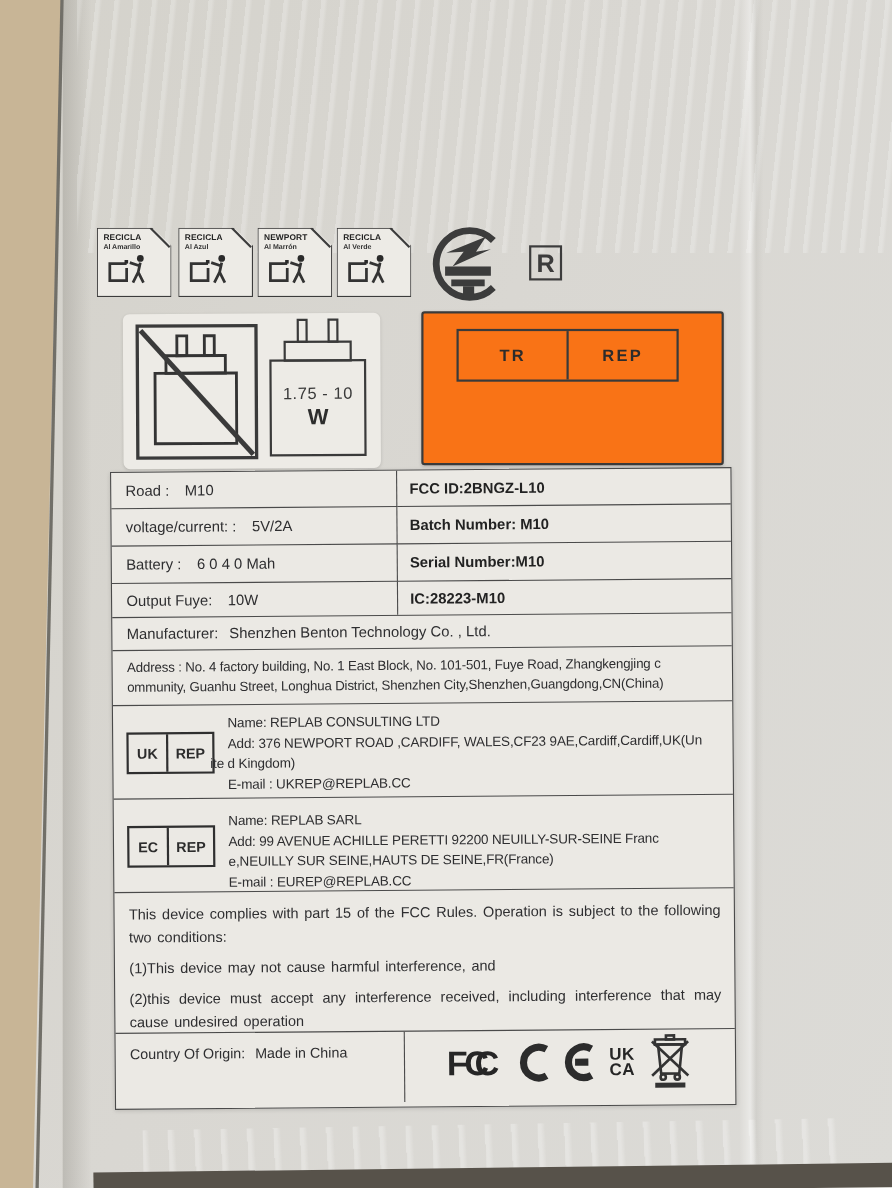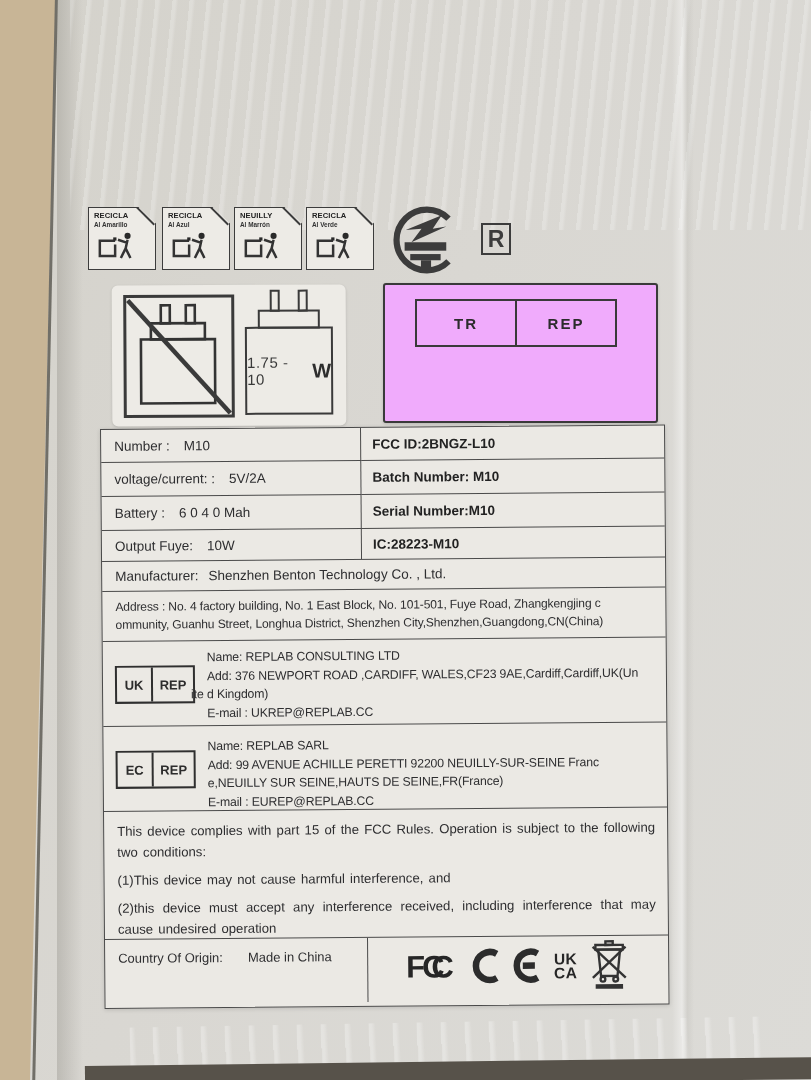--- a/index.html
+++ b/index.html
@@ -44,26 +44,26 @@
 
   
   .charger-sticker{position:absolute;left:112px;top:285px;width:234px;height:141px;
     background:#edebe6;border-radius:6px;box-shadow:0 1px 3px rgba(0,0,0,.15);transform:rotate(-.3deg);}
   .no-charger{position:absolute;left:10px;top:8px;}
   .cw{position:absolute;left:132px;top:3px;width:90px;height:132px;}
   .cw .prong{position:absolute;top:2px;width:10px;height:22px;border:2.6px solid #3a3a3a;background:transparent;}
   .cw .p1{left:26px;} .cw .p2{left:54px;}
   .cw .shoulder{position:absolute;left:14px;top:22px;width:62px;height:19px;border:2.6px solid #3a3a3a;}
   .cw .body{position:absolute;left:1px;top:39px;width:88px;height:88px;border:2.6px solid #3a3a3a;
-    display:flex;align-items:center;justify-content:center;gap:2px;}
+    display:flex;flex-direction:column;align-items:center;justify-content:center;gap:2px;}
   .cw-range{font-size:15px;color:#3a3a3a;letter-spacing:.5px;}
   .cw-unit{font-size:20px;font-weight:700;color:#2d2d2d;}
 
   
-  .tr-sticker{position:absolute;left:383px;top:283px;width:275px;height:140px;background:#f0abfc;
+  .tr-sticker{position:absolute;left:383px;top:283px;width:275px;height:140px;background:#f97316;
     border:2.2px solid #3a3a3a;border-radius:3px;box-shadow:0 1px 3px rgba(0,0,0,.15);}
   .tr-badge{position:absolute;left:30px;top:14px;width:202px;height:48px;border:2.2px solid #3a3a3a;display:flex;}
   .tr-badge>div{flex:1;display:flex;align-items:center;justify-content:center;
     font-size:15px;font-weight:700;letter-spacing:2px;color:#2c2c2c;}
   .tr-badge>div:first-child{border-right:2.2px solid #3a3a3a;}
   .tr-lines{position:absolute;left:7px;top:68px;width:264px;}
   .tr-line{font-size:8.6px;font-weight:700;color:#2c2c2c;white-space:nowrap;
     transform:scaleX(.84);transform-origin:left;line-height:16.5px;letter-spacing:-.1px;}
 
   
@@ -86,21 +86,21 @@
   .rep-badge>div:first-child{width:36px;border-right:2.4px solid #2f2f2f;}
   .rep-badge>div:last-child{flex:1;}
   .rep-lines{position:absolute;left:104px;top:7px;width:452px;line-height:18.5px;font-size:12.3px;letter-spacing:-.15px;}
   .rep-line{white-space:nowrap;}
   .rep-line.outdent{margin-left:-16px;}
   .statement{height:128px;padding:9px 12px 0 13px;}
   .statement p{margin:0 0 7px 0;font-size:13.2px;line-height:21px;text-align:justify;word-spacing:1.5px;}
   .country-row{height:64px;display:flex;border-bottom:none !important;}
   .country-left{width:263px;border-right:1.4px solid #4a4a4a;display:flex;align-items:flex-start;
     padding:11px 0 0 13px;font-size:13px;}
-  .country-left .val{margin-left:25px;text-align:center;}
+  .country-left .val{margin-left:9px;text-align:center;}
   .logo-cell{flex:1;display:flex;align-items:center;justify-content:center;gap:11px;padding-bottom:4px;}
   .fcc-logo{display:flex;align-items:center;font-weight:700;color:#262626;}
   .fcc-f{font-size:31px;}
   .fcc-c1{font-size:31px;margin-left:-3px;}
   .fcc-c2{font-size:31px;margin-left:-13px;}
   .ukca{display:flex;flex-direction:column;align-items:center;line-height:14px;
     font-size:15.5px;font-weight:700;letter-spacing:.5px;color:#262626;}
   svg .stroke{fill:none;stroke:#333;stroke-width:2.6;}
 </style>
 </head>
@@ -136,21 +136,21 @@
       <svg width="44" height="29" viewBox="0 0 46 30">
         <path class="stroke" d="M20,10 H4 V26 H20 V14"></path>
         <circle cx="33" cy="5" r="3.2" fill="#2a2a2a"></circle>
         <path class="stroke" d="M33,9 L31,18 M31,18 L26,28 M31,18 L36,28 M32,12 L23,9"></path>
         <rect x="18" y="6.5" width="3.4" height="3.4" fill="#2a2a2a"></rect>
       </svg>
     </span>
   </div>
   <div class="rlabel" style="left:234px">
     <div class="fold"></div>
-    <div class="rl-title">NEUILLY</div>
+    <div class="rl-title">NEWPORT</div>
     <div class="rl-sub">Al Marrón</div>
     <span class="rl-icon">
       <svg width="44" height="29" viewBox="0 0 46 30">
         <path class="stroke" d="M20,10 H4 V26 H20 V14"></path>
         <circle cx="33" cy="5" r="3.2" fill="#2a2a2a"></circle>
         <path class="stroke" d="M33,9 L31,18 M31,18 L26,28 M31,18 L36,28 M32,12 L23,9"></path>
         <rect x="18" y="6.5" width="3.4" height="3.4" fill="#2a2a2a"></rect>
       </svg>
     </span>
   </div>
@@ -204,21 +204,21 @@
   <div class="tr-sticker">
     <div class="tr-badge">
       <div>TR</div>
       <div>REP</div>
     </div>
   </div>
 
   <div class="main-sticker">
     <div class="spec-grid">
       <div class="cell left">
-        <span>Number :</span>
+        <span>Road :</span>
         <span class="spec-val">M10</span>
       </div>
       <div class="cell right">FCC ID:2BNGZ-L10</div>
       <div class="cell left">
         <span>voltage/current:  :</span>
         <span class="spec-val">5V/2A</span>
       </div>
       <div class="cell right">Batch Number:  M10</div>
       <div class="cell left">
         <span>Battery :</span>

